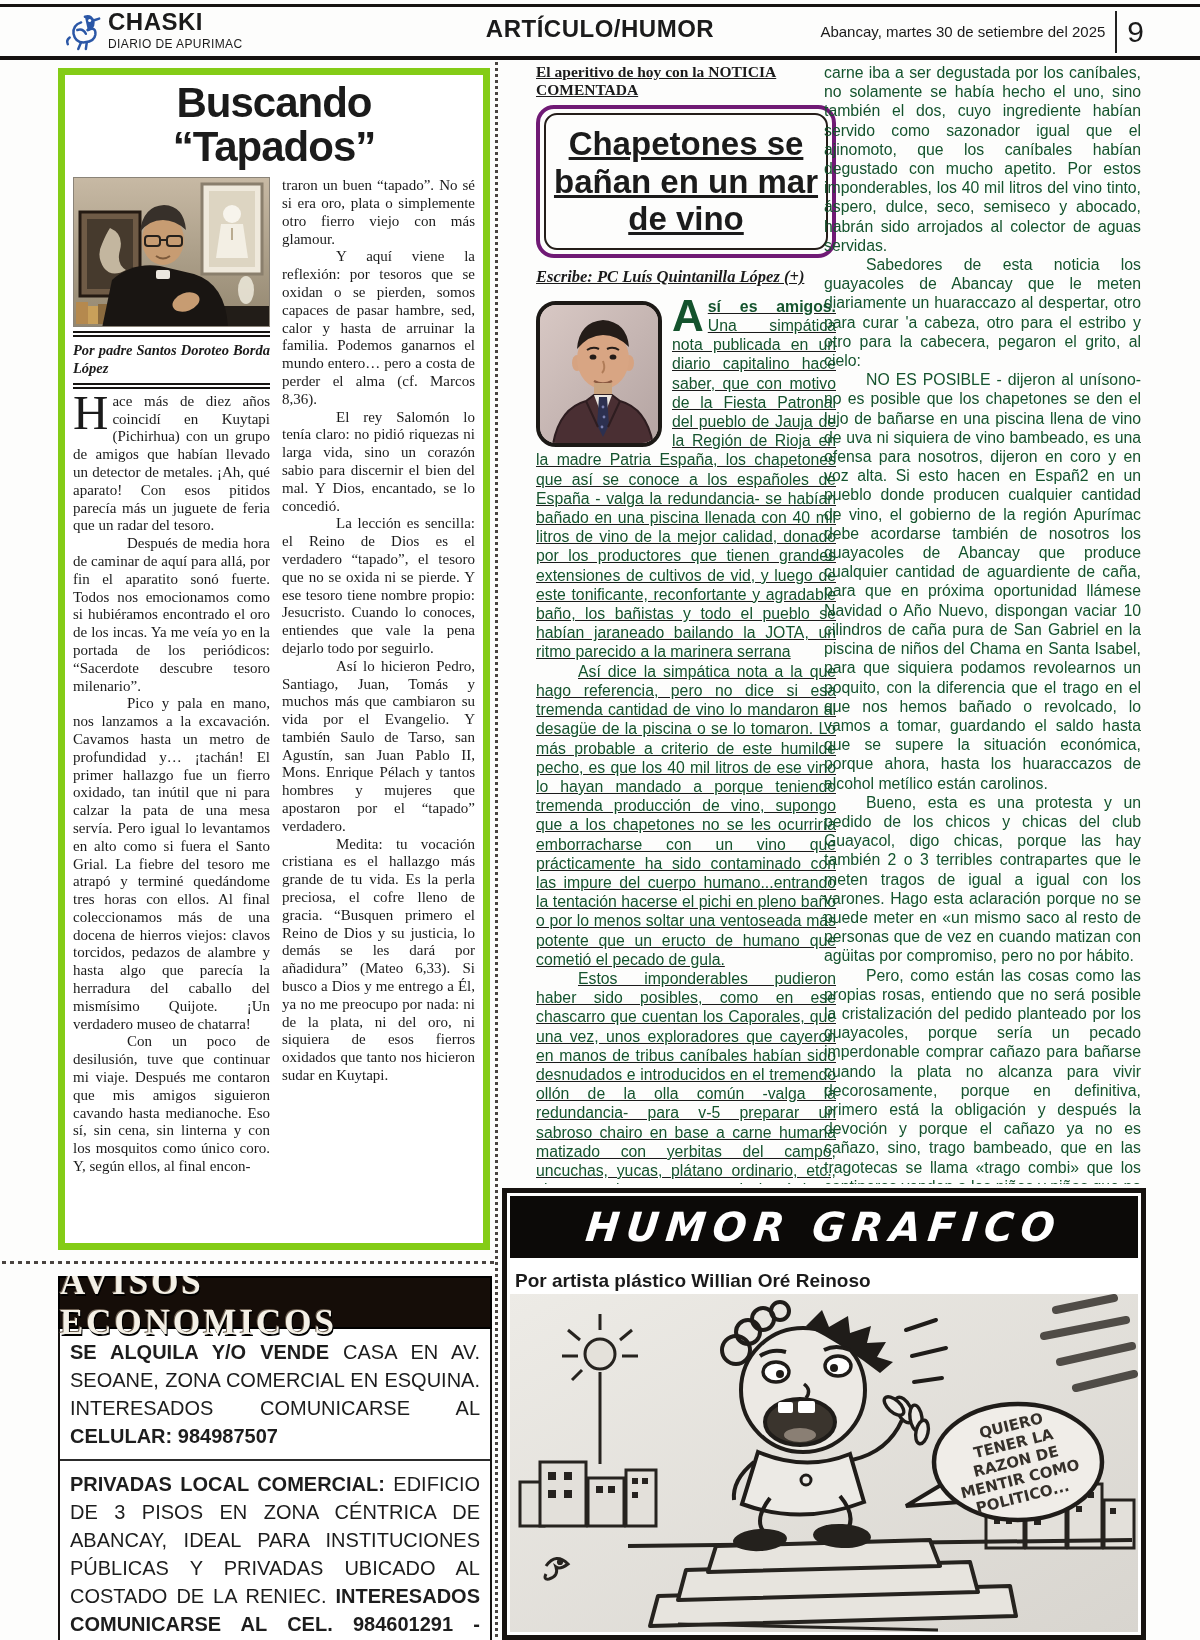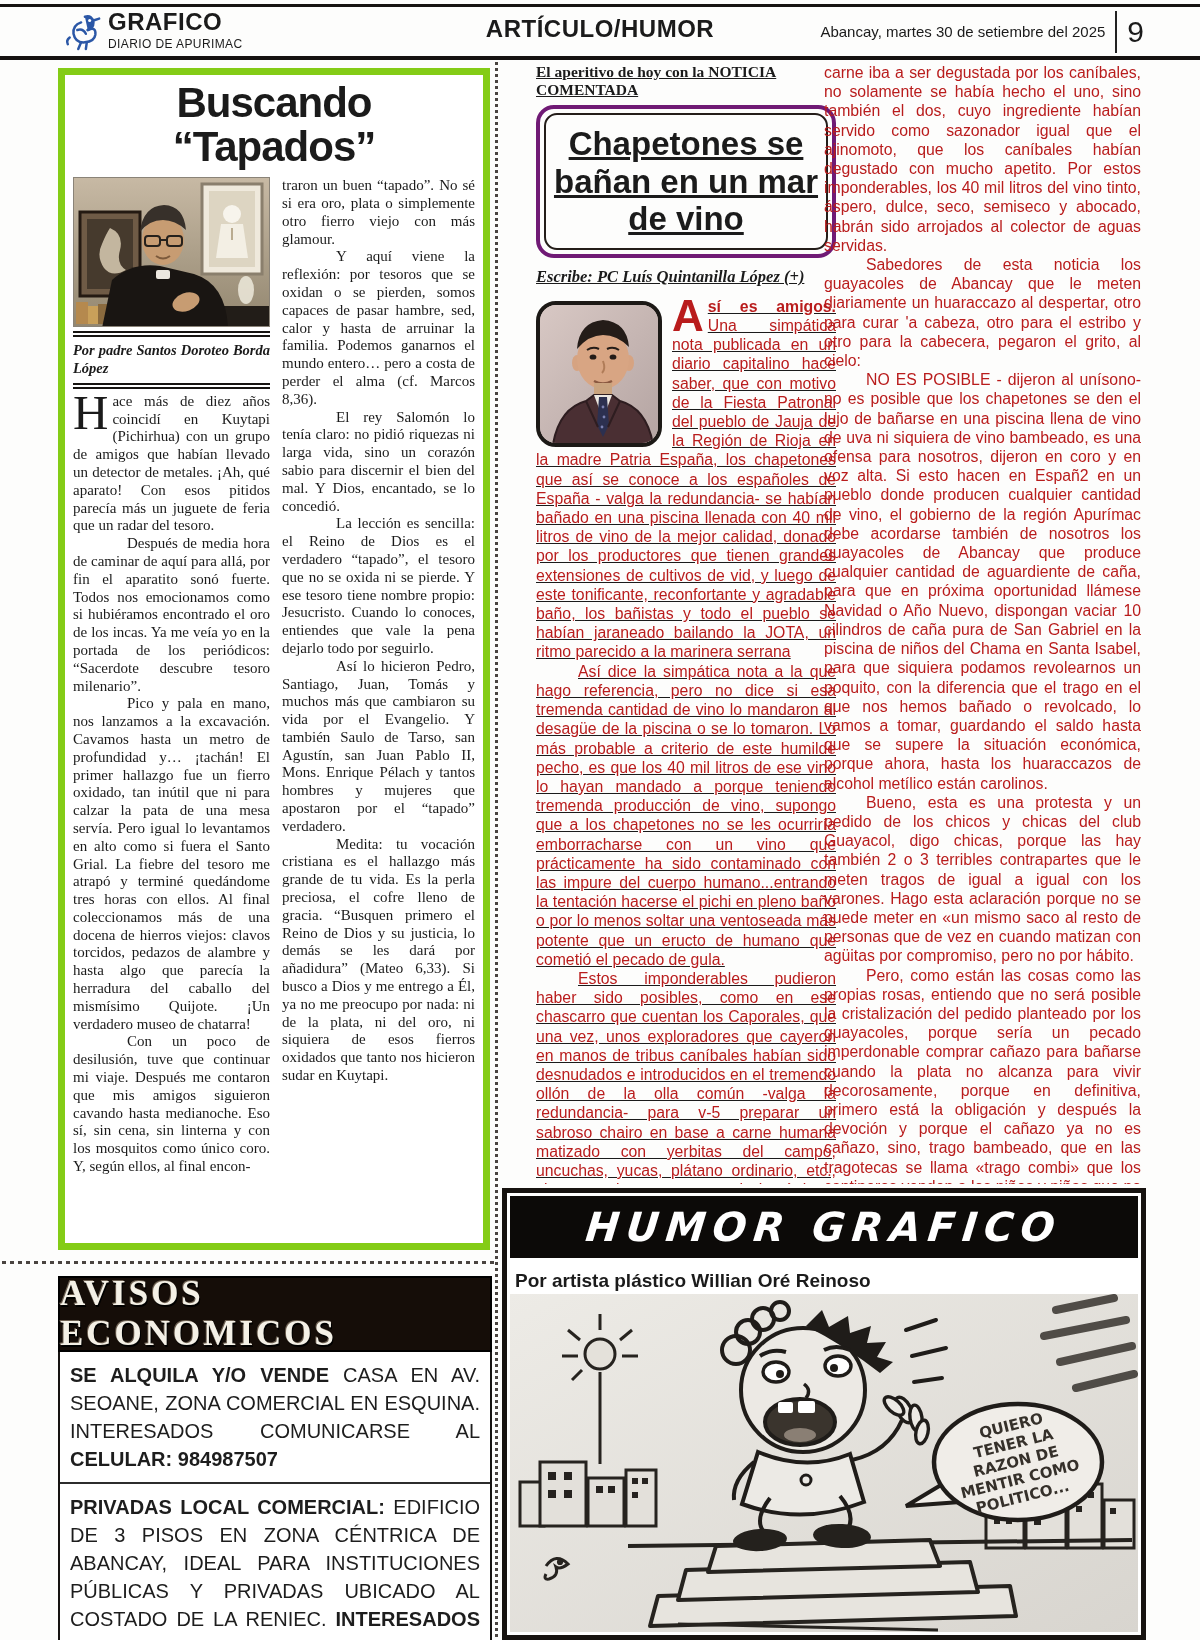--- a/index.html
+++ b/index.html
@@ -38,32 +38,32 @@
   .la-col p.noindent { text-indent:0; }
   .dropcap-serif { float:left; font-family:"Liberation Serif",serif; font-size:49px; line-height:36px; padding:2px 4px 0 0; }
 
   
   .mid-col { position:absolute; left:536px; top:63px; width:300px; height:1121px; overflow:hidden;text-decoration:underline; }
   .kicker { font-family:"Liberation Serif",serif; font-weight:bold; font-size:15.5px; }
   .headline-box { margin-top:6px; border:4px solid #701a75; border-radius:18px; padding:4px; }
   .headline-inner { border:2px solid #241d19; border-radius:13px; padding:10px 4px; text-align:center;
     font-weight:800; font-size:33px; line-height:1.14; font-family:"Liberation Sans",sans-serif; }
   .mid-byline { margin-top:9px; font-family:"Liberation Serif",serif; font-weight:bold; font-style:italic; font-size:16.5px; }
-  .body-text { font-size:15.8px; line-height:19.2px; text-align:justify; color:#b91c1c; }
+  .body-text { font-size:15.8px; line-height:19.2px; text-align:justify; color:#14532d; }
   .mid-body { margin-top:10px; }
   .body-text p { text-indent:42px; }
   .body-text p.noindent { text-indent:0; }
   .photo-float { float:left; width:126px; height:146px; border:4px solid #1c1916; border-radius:20px;
     overflow:hidden; margin:4px 10px 2px 0; background:#c5b4b0; }
   .dropcap-sans { float:left; font-weight:800; font-size:44px; line-height:34px; padding:2px 4px 0 0; font-family:"Liberation Sans",sans-serif; }
   .right-col { position:absolute; left:824px; top:63px; width:317px; height:1121px; overflow:hidden; }
 
   
   .avisos { position:absolute; left:58px; top:1276px; width:434px; height:364px; overflow:hidden; }
-  .avisos-head { height:76px; background:#150d08; display:flex; align-items:center; justify-content:center;
+  .avisos-head { height:53px; background:#150d08; display:flex; align-items:center; justify-content:center;
     border:2px solid #000; }
   .avisos-title { font-family:"Liberation Serif",serif; font-weight:bold; font-size:35px; letter-spacing:3px;
     color:#f4f0e6; text-shadow:1px 2px 0 #000, -1px -1px 0 #6b5e50; }
   .avisos-body { border:2px solid #161311; border-top:none; background:#fff; }
   .ad { padding:9px 10px; font-size:20px; line-height:28px; text-align:justify; color:#1d1d1d; }
   .ad + .ad { border-top:2px solid #2c2c2c; }
 
   
   .humor { position:absolute; left:502px; top:1188px; width:644px; height:452px;
     border:5px solid #171310; background:#fff; display:flex; flex-direction:column; overflow:hidden; }
@@ -89,21 +89,21 @@
           <path d="M22 8 Q30 6 31 14 Q31 20 25 22" fill="#2b57a6"></path>
           <path d="M25 22 Q34 18 33 27 Q32 34 22 35 Q12 36 10 26 Q9 17 18 14"></path>
           <path d="M14 22 Q20 20 23 26"></path>
           <path d="M31 12 L37 10"></path>
           <path d="M18 35 L15 42 M24 35 L23 42"></path>
           <path d="M6 30 Q2 33 4 37"></path>
         </g>
         <circle cx="27" cy="12" r="1.6" fill="#fff"></circle>
       </svg>
       <div>
-        <div class="brand-name">GRAFICO</div>
+        <div class="brand-name">CHASKI</div>
         <div class="brand-sub">DIARIO DE APURIMAC</div>
       </div>
     </div>
     <div class="section-title">ARTÍCULO/HUMOR</div>
     <div class="header-right">
       <span class="header-date">Abancay, martes 30 de setiembre del 2025</span>
       <span class="header-vbar"></span>
       <span class="page-number">9</span>
     </div>
   </div>

